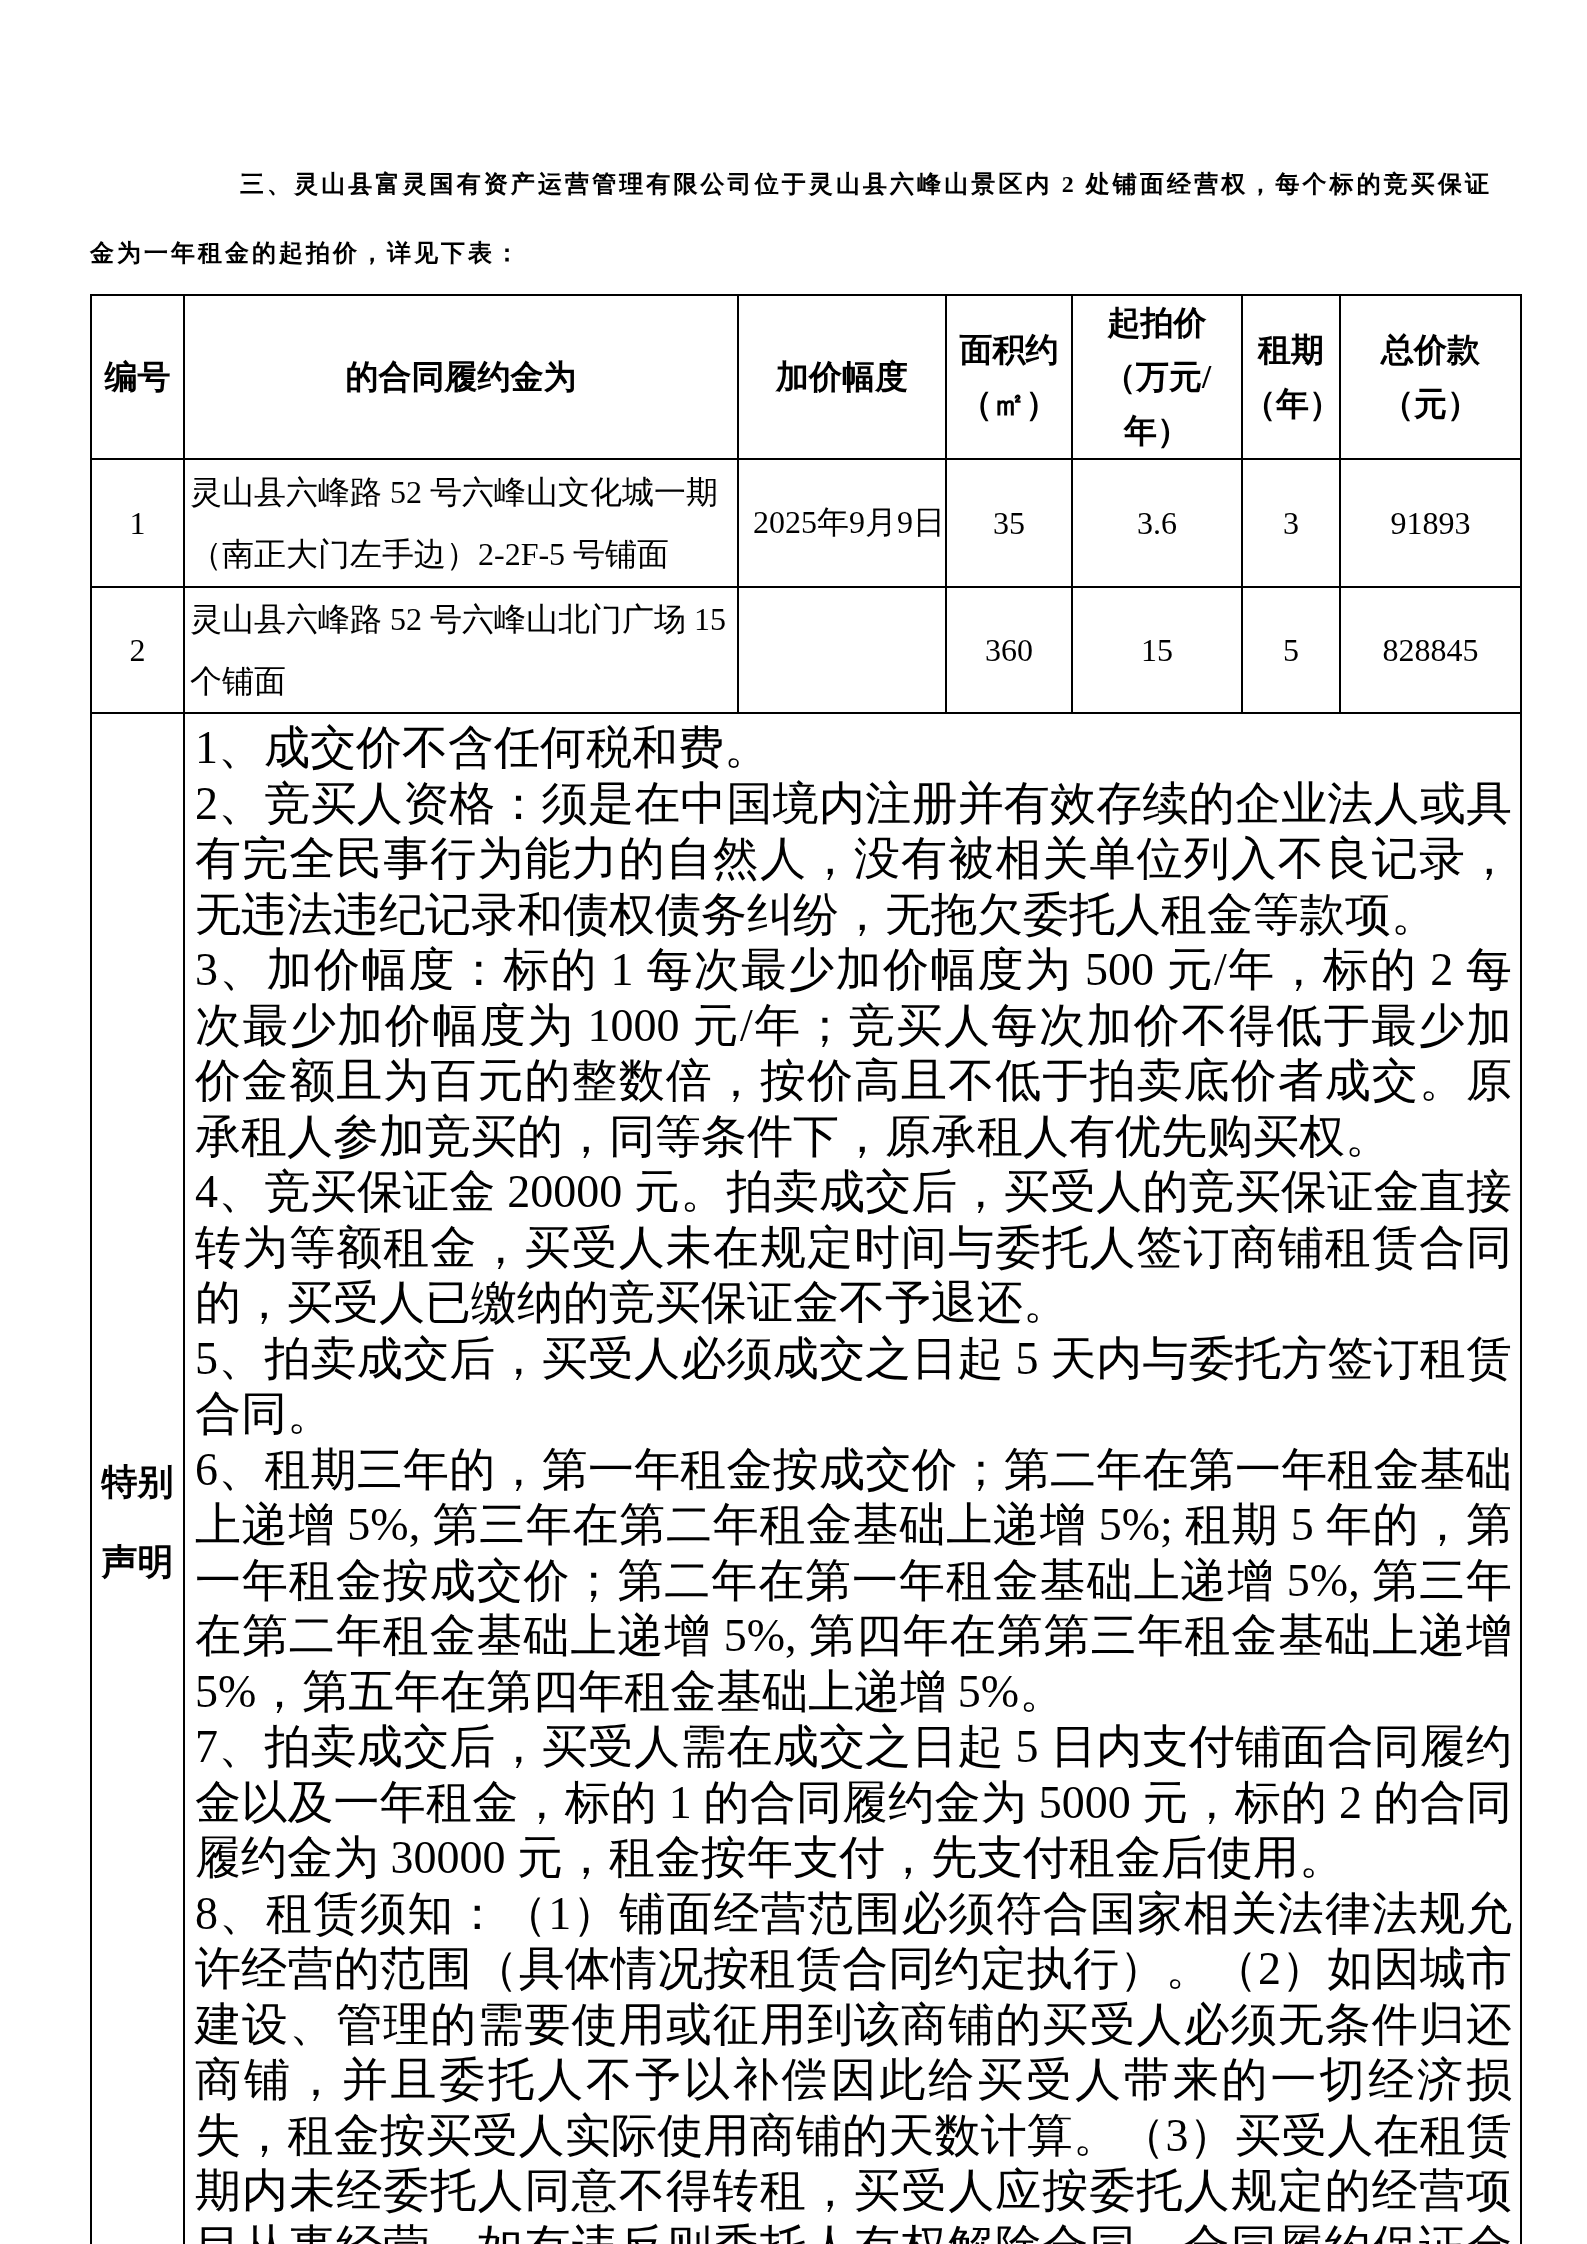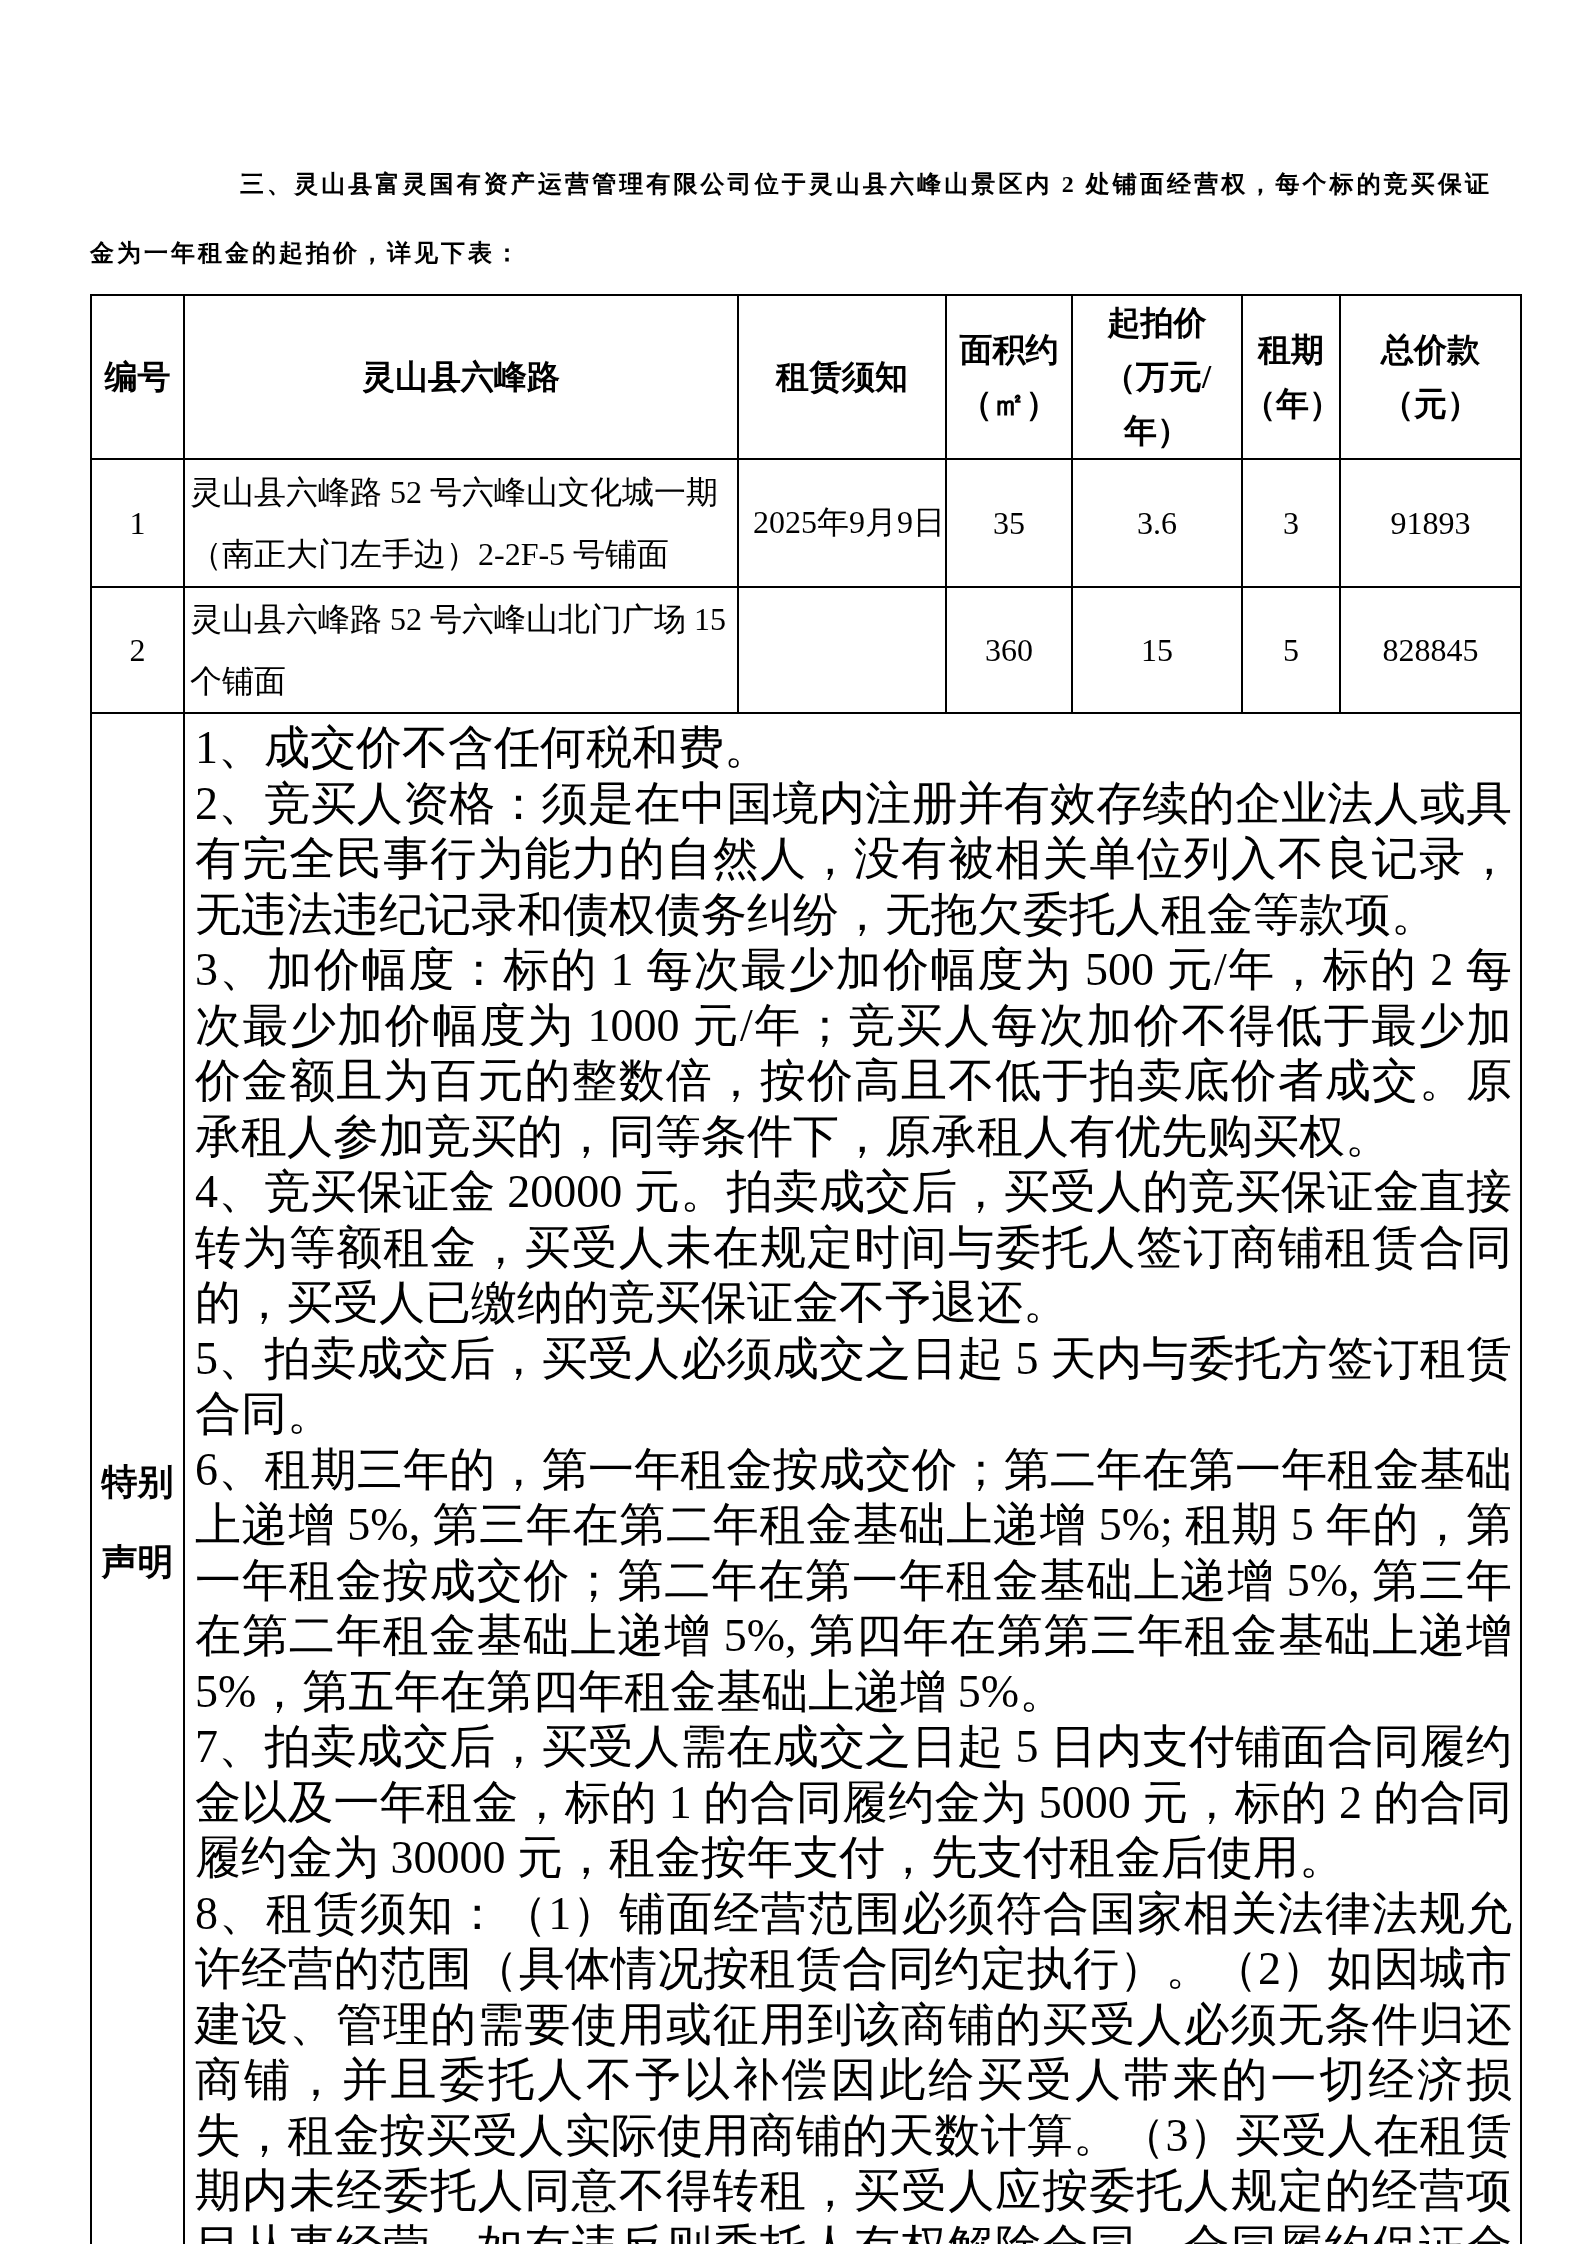--- a/index.html
+++ b/index.html
@@ -104,24 +104,24 @@
       <col style="width:98px">
       <col style="width:181px">
     </colgroup>
 
     <tbody>
         <tr class="hdr-row">
       <td class="hdr">
         <div>编号</div>
       </td>
       <td class="hdr">
-        <div>灵山县六峰路</div>
+        <div>的合同履约金为</div>
       </td>
       <td class="hdr">
-        <div>租赁须知</div>
+        <div>加价幅度</div>
       </td>
       <td class="hdr">
         <div>面积约</div>
         <div>（㎡）</div>
       </td>
       <td class="hdr">
         <div>起拍价</div>
         <div>（万元/年）</div>
       </td>
       <td class="hdr">

